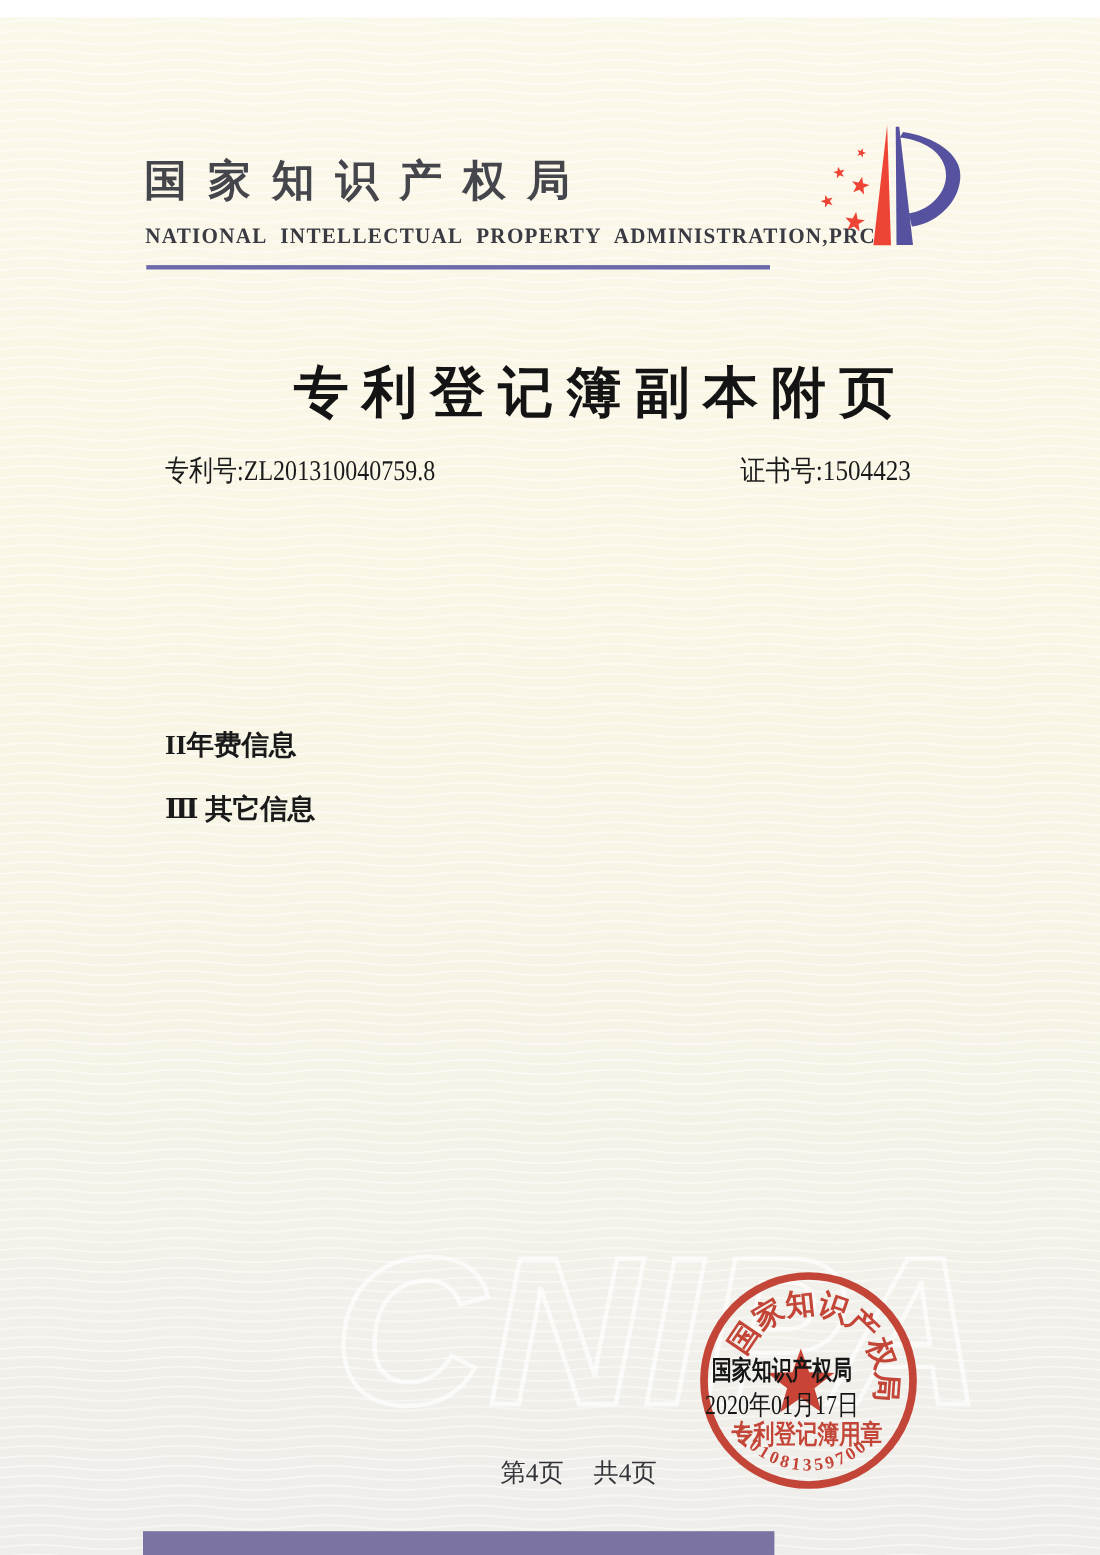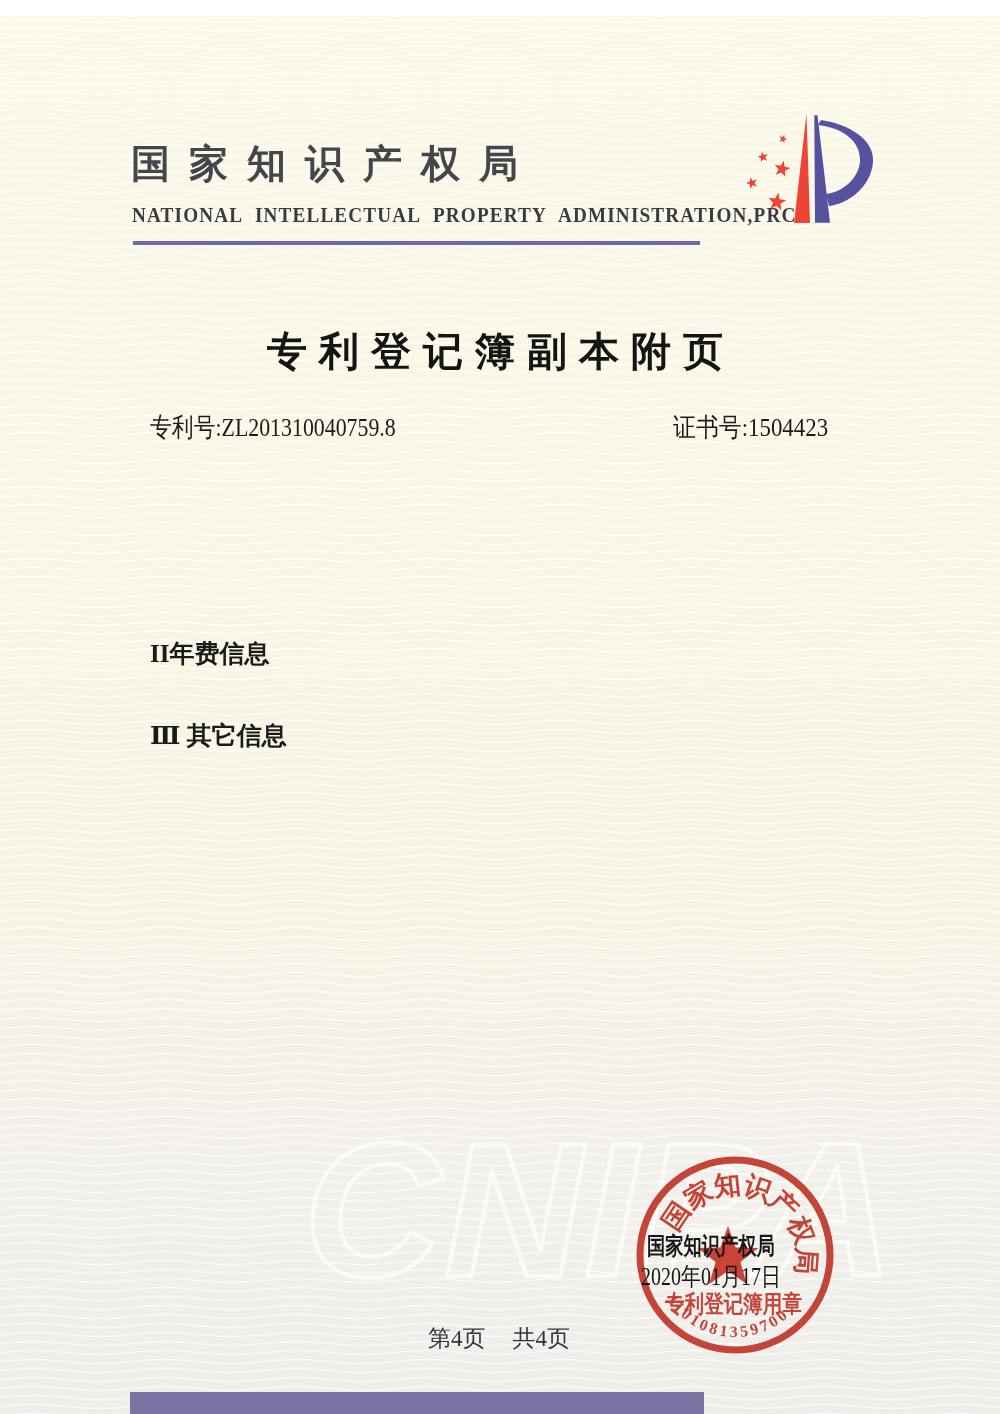--- a/index.html
+++ b/index.html
@@ -11,43 +11,43 @@
     background:linear-gradient(180deg,#fbf8ea 0%,#faf6e5 38%,#f7f4e6 62%,#f2f0ea 82%,#efedea 100%);
     font-family:"Liberation Serif","DejaVu Serif",serif;
     color:#1b1b1b;
   }
   .waves{position:absolute;left:0;top:0;z-index:0;}
   .abs{position:absolute;z-index:2;}
   .agency-cn{left:131px;top:121px;font-size:39px;font-weight:600;letter-spacing:19px;color:#45454c;white-space:nowrap;}
   .agency-en{left:132px;top:188px;font-size:20px;font-weight:600;letter-spacing:1.2px;word-spacing:7px;color:#3a3a42;white-space:nowrap;transform:scaleX(.96);transform-origin:left top;}
   .rule{left:133px;top:225px;width:567px;height:4px;}
   .logo{left:733px;top:88px;z-index:2;}
-  .doc-title{left:267px;top:308px;font-size:40px;font-weight:bold;letter-spacing:12px;color:#141414;white-space:nowrap;}
+  .doc-title{left:267px;top:308px;font-size:50px;font-weight:bold;letter-spacing:12px;color:#141414;white-space:nowrap;}
   .field-line{font-size:26px;color:#1b1b1b;white-space:nowrap;transform-origin:left top;}
   .patent-line{left:150px;top:394px;transform:scaleX(.84);}
   .cert-line{left:673px;top:394px;transform:scaleX(.88);}
   .sec-head{left:150px;font-size:25px;font-weight:bold;color:#1a1a1a;white-space:nowrap;}
   .sec1{top:489px;}
-  .sec2{top:621px;}
+  .sec2{top:644px;}
   .sec2-body{left:150px;top:652px;font-size:25px;color:#2f2f33;white-space:nowrap;}
   .sec3{top:703px;}
   .watermark{
     left:303px;top:1098px;z-index:1;
     font-family:Liberation Sans, sans-serif;
     font-style:italic;font-weight:bold;
     font-size:192px;line-height:1;letter-spacing:2px;
     color:transparent;
     -webkit-text-stroke:4px rgba(255,255,255,.85);
     opacity:.8;white-space:nowrap;
   }
   .stamp{left:635px;top:1139px;z-index:2;opacity:.93;}
   .overprint{font-family:"Liberation Serif","DejaVu Serif",serif;color:#161616;white-space:nowrap;transform-origin:left top;z-index:3;}
   .op1{left:647px;top:1214px;font-size:24px;font-weight:bold;transform:scaleX(.76);}
   .op2{left:641px;top:1244px;font-size:25px;transform:scaleX(.8);}
-  .footer{left:428px;top:1307px;font-size:23px;color:#33333a;white-space:nowrap;z-index:2;}
+  .footer{left:455px;top:1307px;font-size:23px;color:#33333a;white-space:nowrap;z-index:2;}
   .footer .gap{display:inline-block;width:27px;}
   .bottom-bar{left:130px;top:1376px;width:574px;height:38px;z-index:2;}
   .stamp text{font-family:"Liberation Serif","DejaVu Serif",serif;}
 </style>
 </head>
 <body>
 
 <div class="page">
 
   <svg class="waves" width="1000" height="1414" aria-hidden="true">

